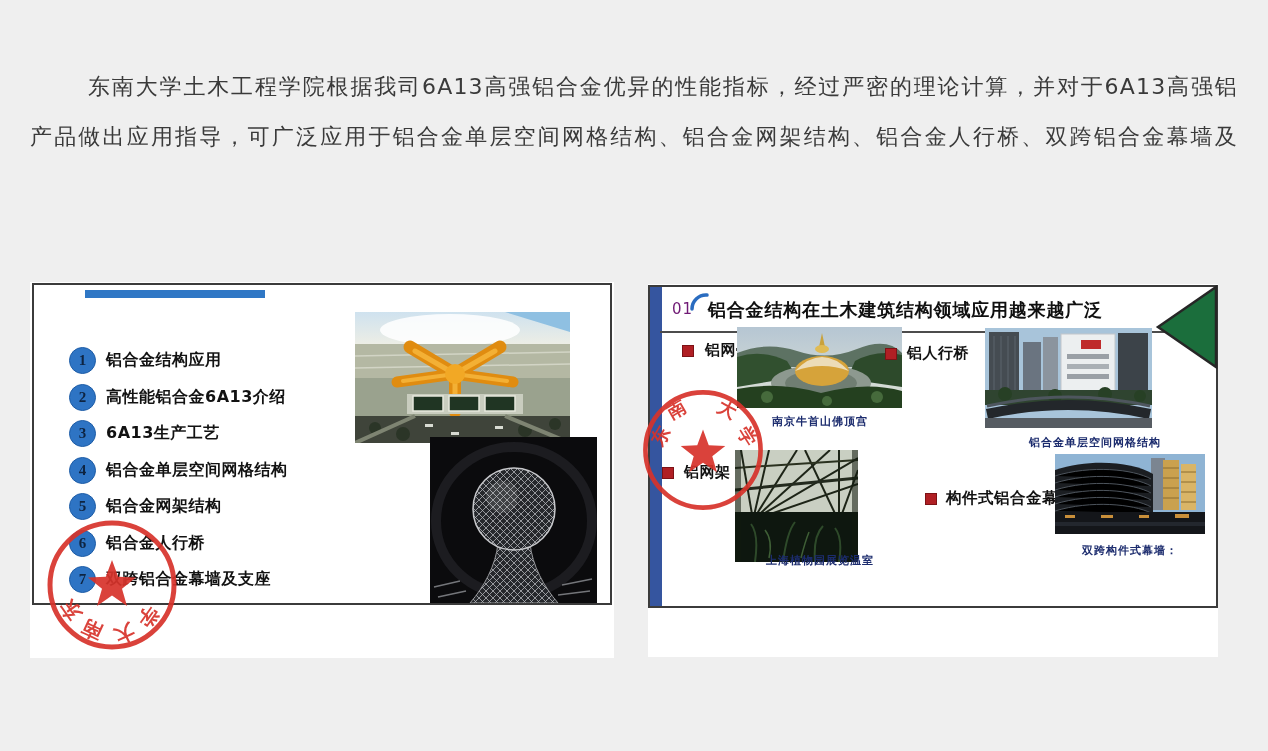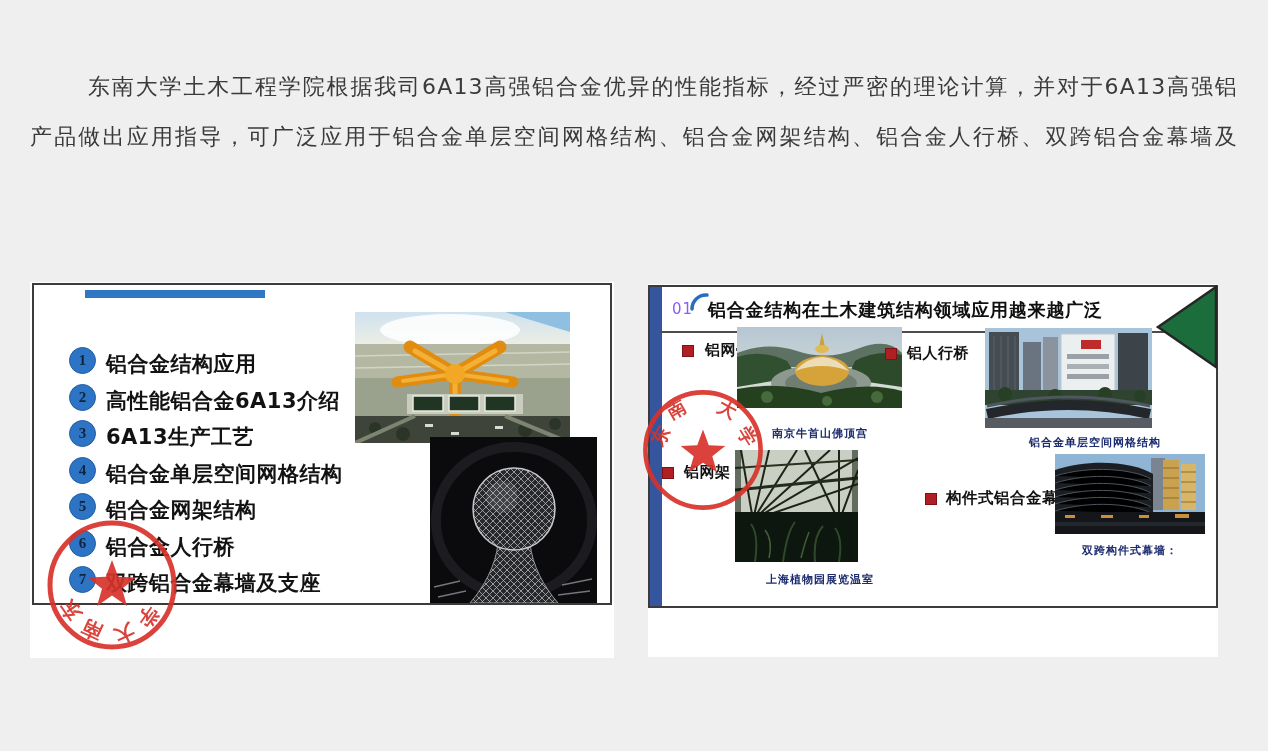--- a/index.html
+++ b/index.html
@@ -33,27 +33,27 @@
   }
   .toc-item{position:absolute;left:35px;height:27px;}
   .toc-num{
     position:absolute;left:0;top:0;width:27px;height:27px;border-radius:50%;
     background:#2e74c4;border:1px solid #1d5ca6;box-sizing:border-box;
     color:#0e2441;font-family:"Liberation Serif",serif;font-weight:bold;
     font-size:15px;line-height:25px;text-align:center;
   }
   .toc-label{
     position:absolute;left:37px;top:3px;white-space:nowrap;
-    font-size:21px;font-weight:bold;color:#121212;letter-spacing:0.5px;
+    font-size:16px;font-weight:bold;color:#121212;letter-spacing:0.5px;
   }
   .photo{position:absolute;overflow:hidden;}
   .photo svg{display:block;}
   
   .blue-vbar{position:absolute;left:0;top:0;width:12px;height:319px;background:#35559f;}
-  .num01{position:absolute;left:22px;top:13px;font-size:15px;color:#8b5cf6;letter-spacing:1px;}
+  .num01{position:absolute;left:22px;top:13px;font-size:15px;color:#701a75;letter-spacing:1px;}
   .num-arc{position:absolute;left:40px;top:5px;}
   .slide-title{
     position:absolute;left:58px;top:11px;white-space:nowrap;
     font-size:18px;font-weight:bold;color:#101010;letter-spacing:0.8px;
   }
   .header-sep{position:absolute;left:10px;top:44px;width:520px;height:2px;background:#4c4c4c;}
   .green-tri{position:absolute;right:-2px;top:-2px;}
   .sq{position:absolute;width:12px;height:12px;background:#b01f24;border:1px solid #7d1216;box-sizing:border-box;}
   .lab{position:absolute;font-size:15px;font-weight:bold;color:#121212;white-space:nowrap;letter-spacing:0.5px;}
   .cap{
@@ -234,21 +234,21 @@
         <ellipse cx="85" cy="44" rx="27" ry="15" fill="#d6a33a"></ellipse>
         <path d="M58,44 Q85,16 112,44 Q85,34 58,44 Z" fill="#ecdcb8"></path>
         <path d="M0,62 Q40,54 84,66 Q130,54 165,64 L165,81 L0,81 Z" fill="#24401f"></path>
         <g fill="#466a3c">
             <circle cx="30" cy="70" r="6"></circle>
             <circle cx="140" cy="70" r="6"></circle>
             <circle cx="90" cy="74" r="5"></circle>
           </g>
       </svg>
     </div>
-    <div class="cap" style="left:70px;top:139px;width:200px">南京牛首山佛顶宫</div>
+    <div class="cap" style="left:70px;top:127px;width:200px">南京牛首山佛顶宫</div>
 
     <div class="sq" style="left:235px;top:61px"></div>
     <div class="lab" style="left:257px;top:57px">铝人行桥</div>
     <div class="photo" style="left:335px;top:41px;width:167px;height:100px">
       <svg width="167" height="100" viewBox="0 0 167 100">
         <rect width="167" height="100" fill="#a8c4da"></rect>
         <rect x="4" y="4" width="30" height="68" fill="#454c52"></rect>
         <g stroke="#5d656c" stroke-width="1">
             <line x1="9" y1="8" x2="9" y2="70"></line>
             <line x1="16" y1="8" x2="16" y2="70"></line>
@@ -303,21 +303,21 @@
             <path d="M104,112 Q108,88 100,78"></path>
         </g>
         <g stroke="#3f5f36" stroke-width="1.5" fill="none">
           <path d="M34,108 Q38,90 30,80"></path>
             <path d="M66,108 Q70,92 74,82"></path>
         </g>
         <rect width="6" height="112" fill="#11190f" opacity="0.55"></rect>
         <rect x="117" width="6" height="112" fill="#11190f" opacity="0.55"></rect>
       </svg>
     </div>
-    <div class="cap" style="left:70px;top:285px;width:200px">上海植物园展览温室</div>
+    <div class="cap" style="left:70px;top:266px;width:200px">上海植物园展览温室</div>
 
     <div class="sq" style="left:275px;top:206px"></div>
     <div class="lab" style="left:296px;top:201px;font-size:15.5px">构件式铝合金幕墙</div>
     <div class="photo" style="left:405px;top:167px;width:150px;height:80px">
       <svg width="150" height="80" viewBox="0 0 150 80">
         <rect width="150" height="80" fill="#8fb4d4"></rect>
         <rect x="96" y="4" width="14" height="52" fill="#7b8591"></rect>
         <rect x="108" y="6" width="16" height="50" fill="#caa14e"></rect>
         <rect x="126" y="10" width="15" height="46" fill="#d9b567"></rect>
         <g stroke="#8a6d30" stroke-width="1">

